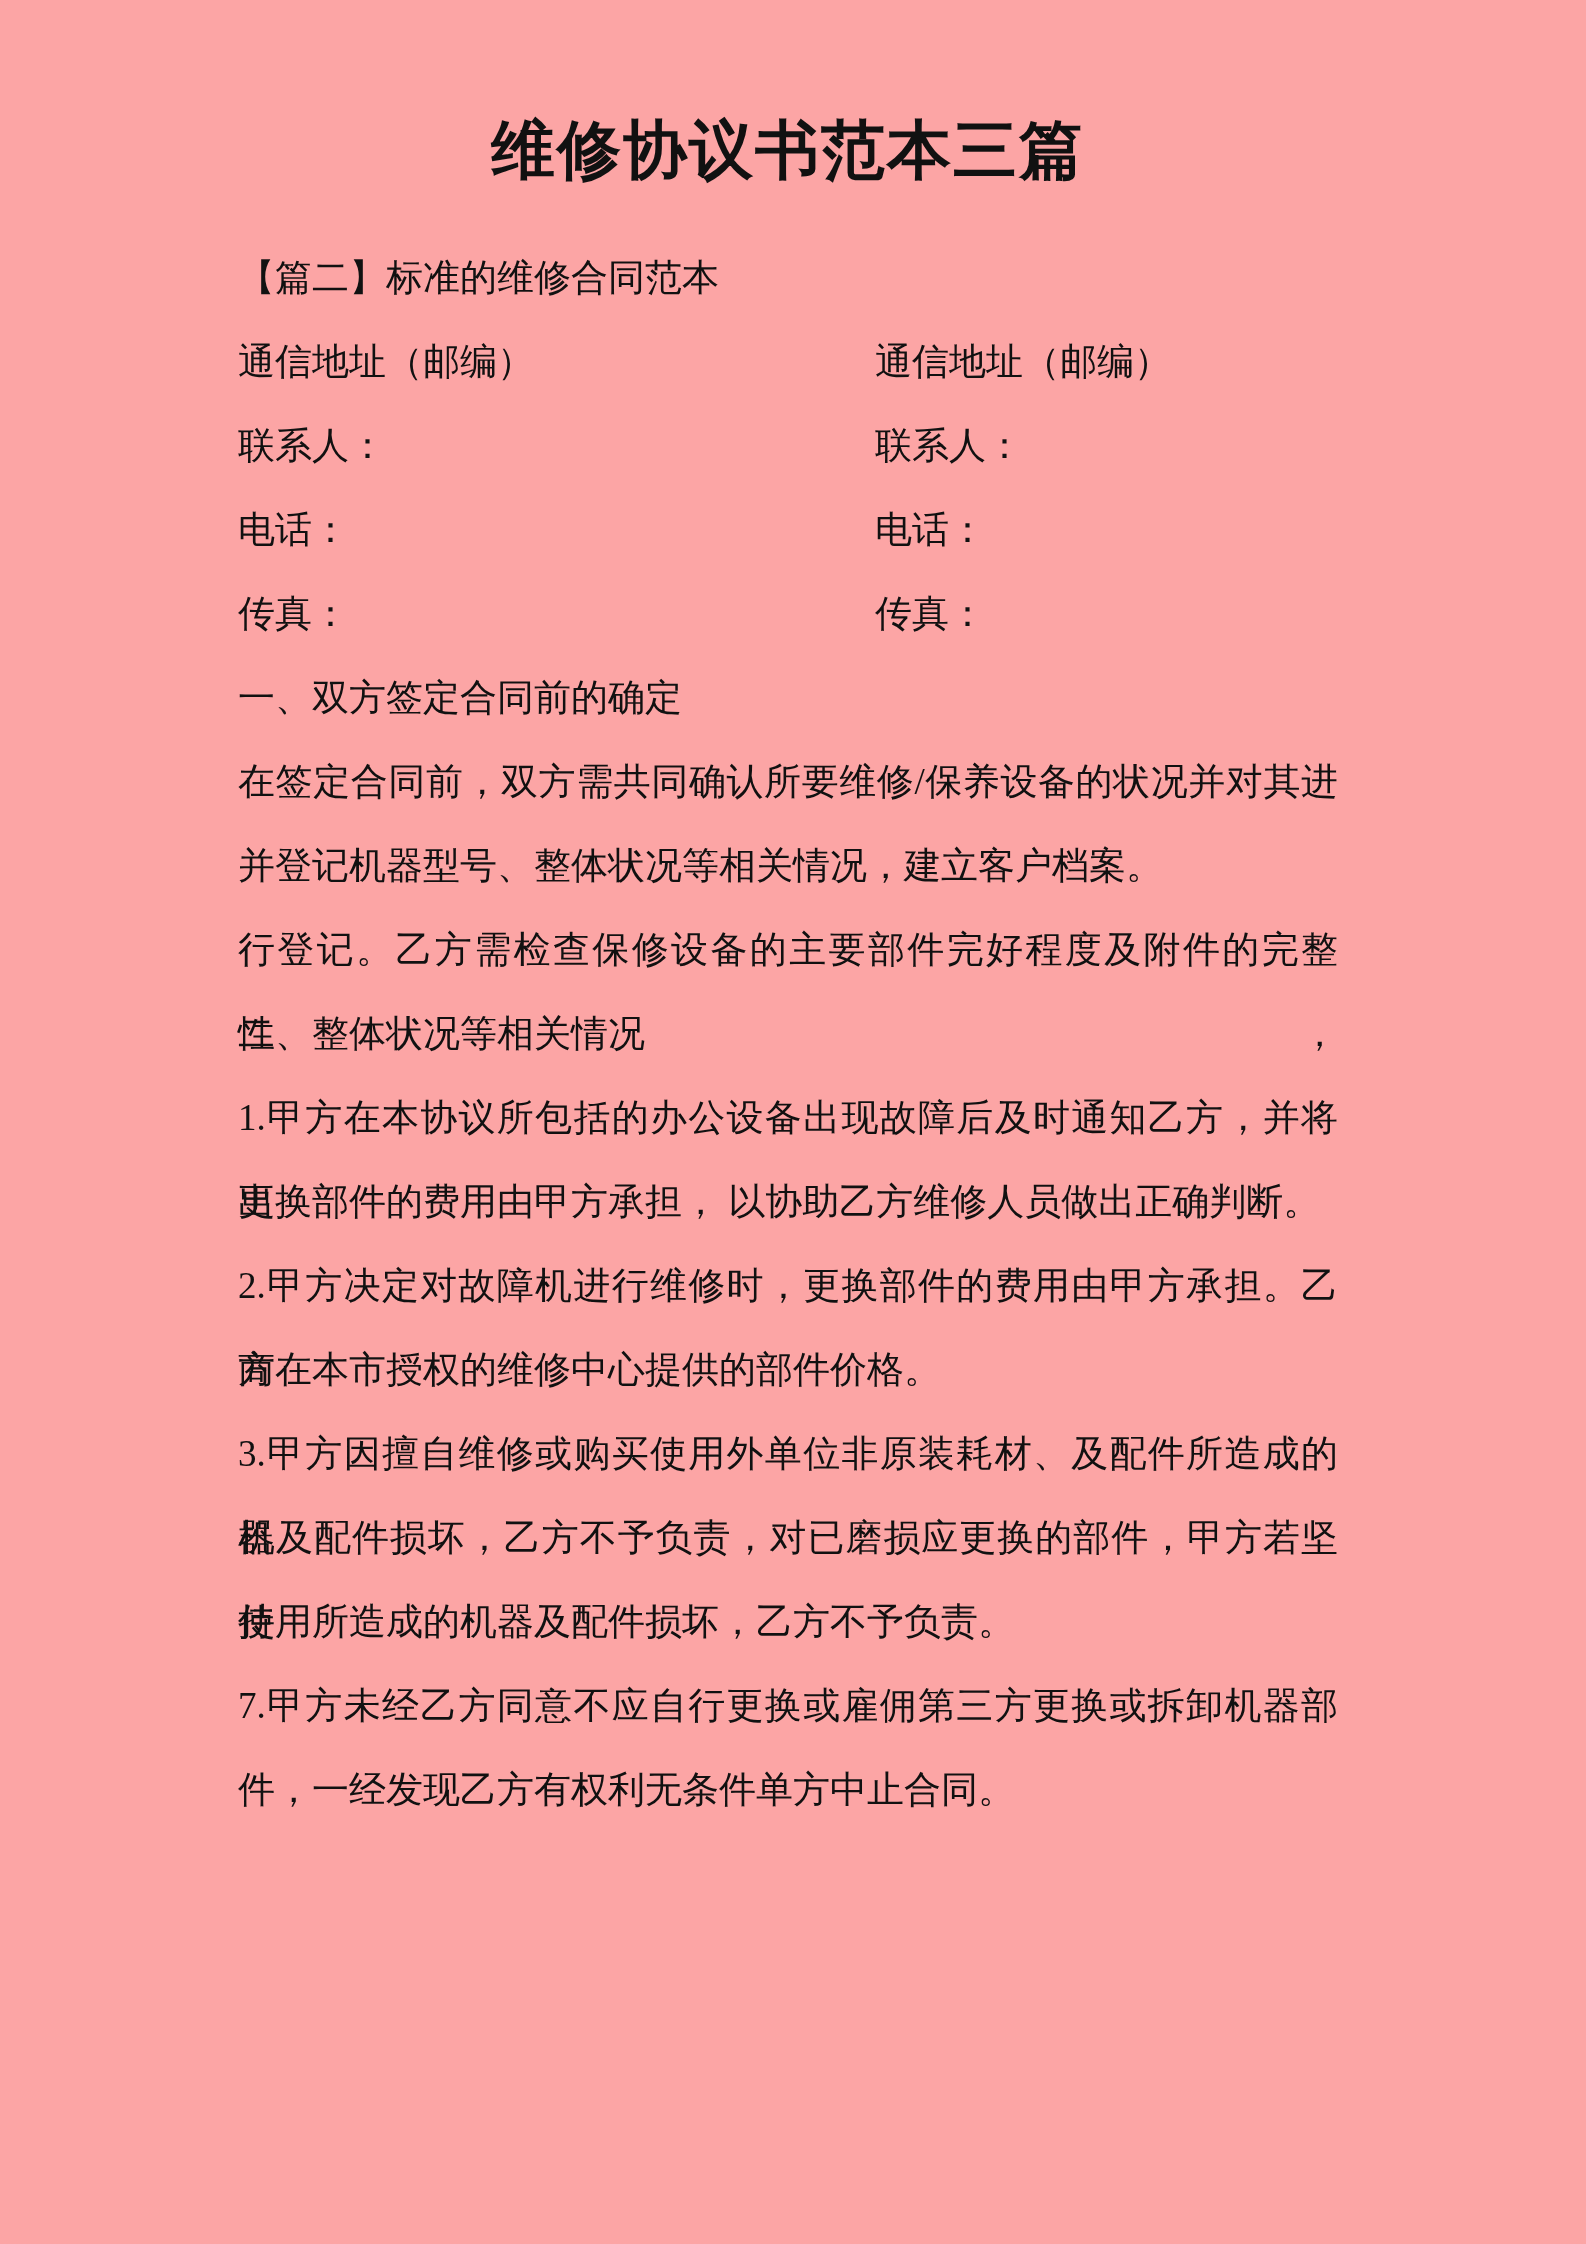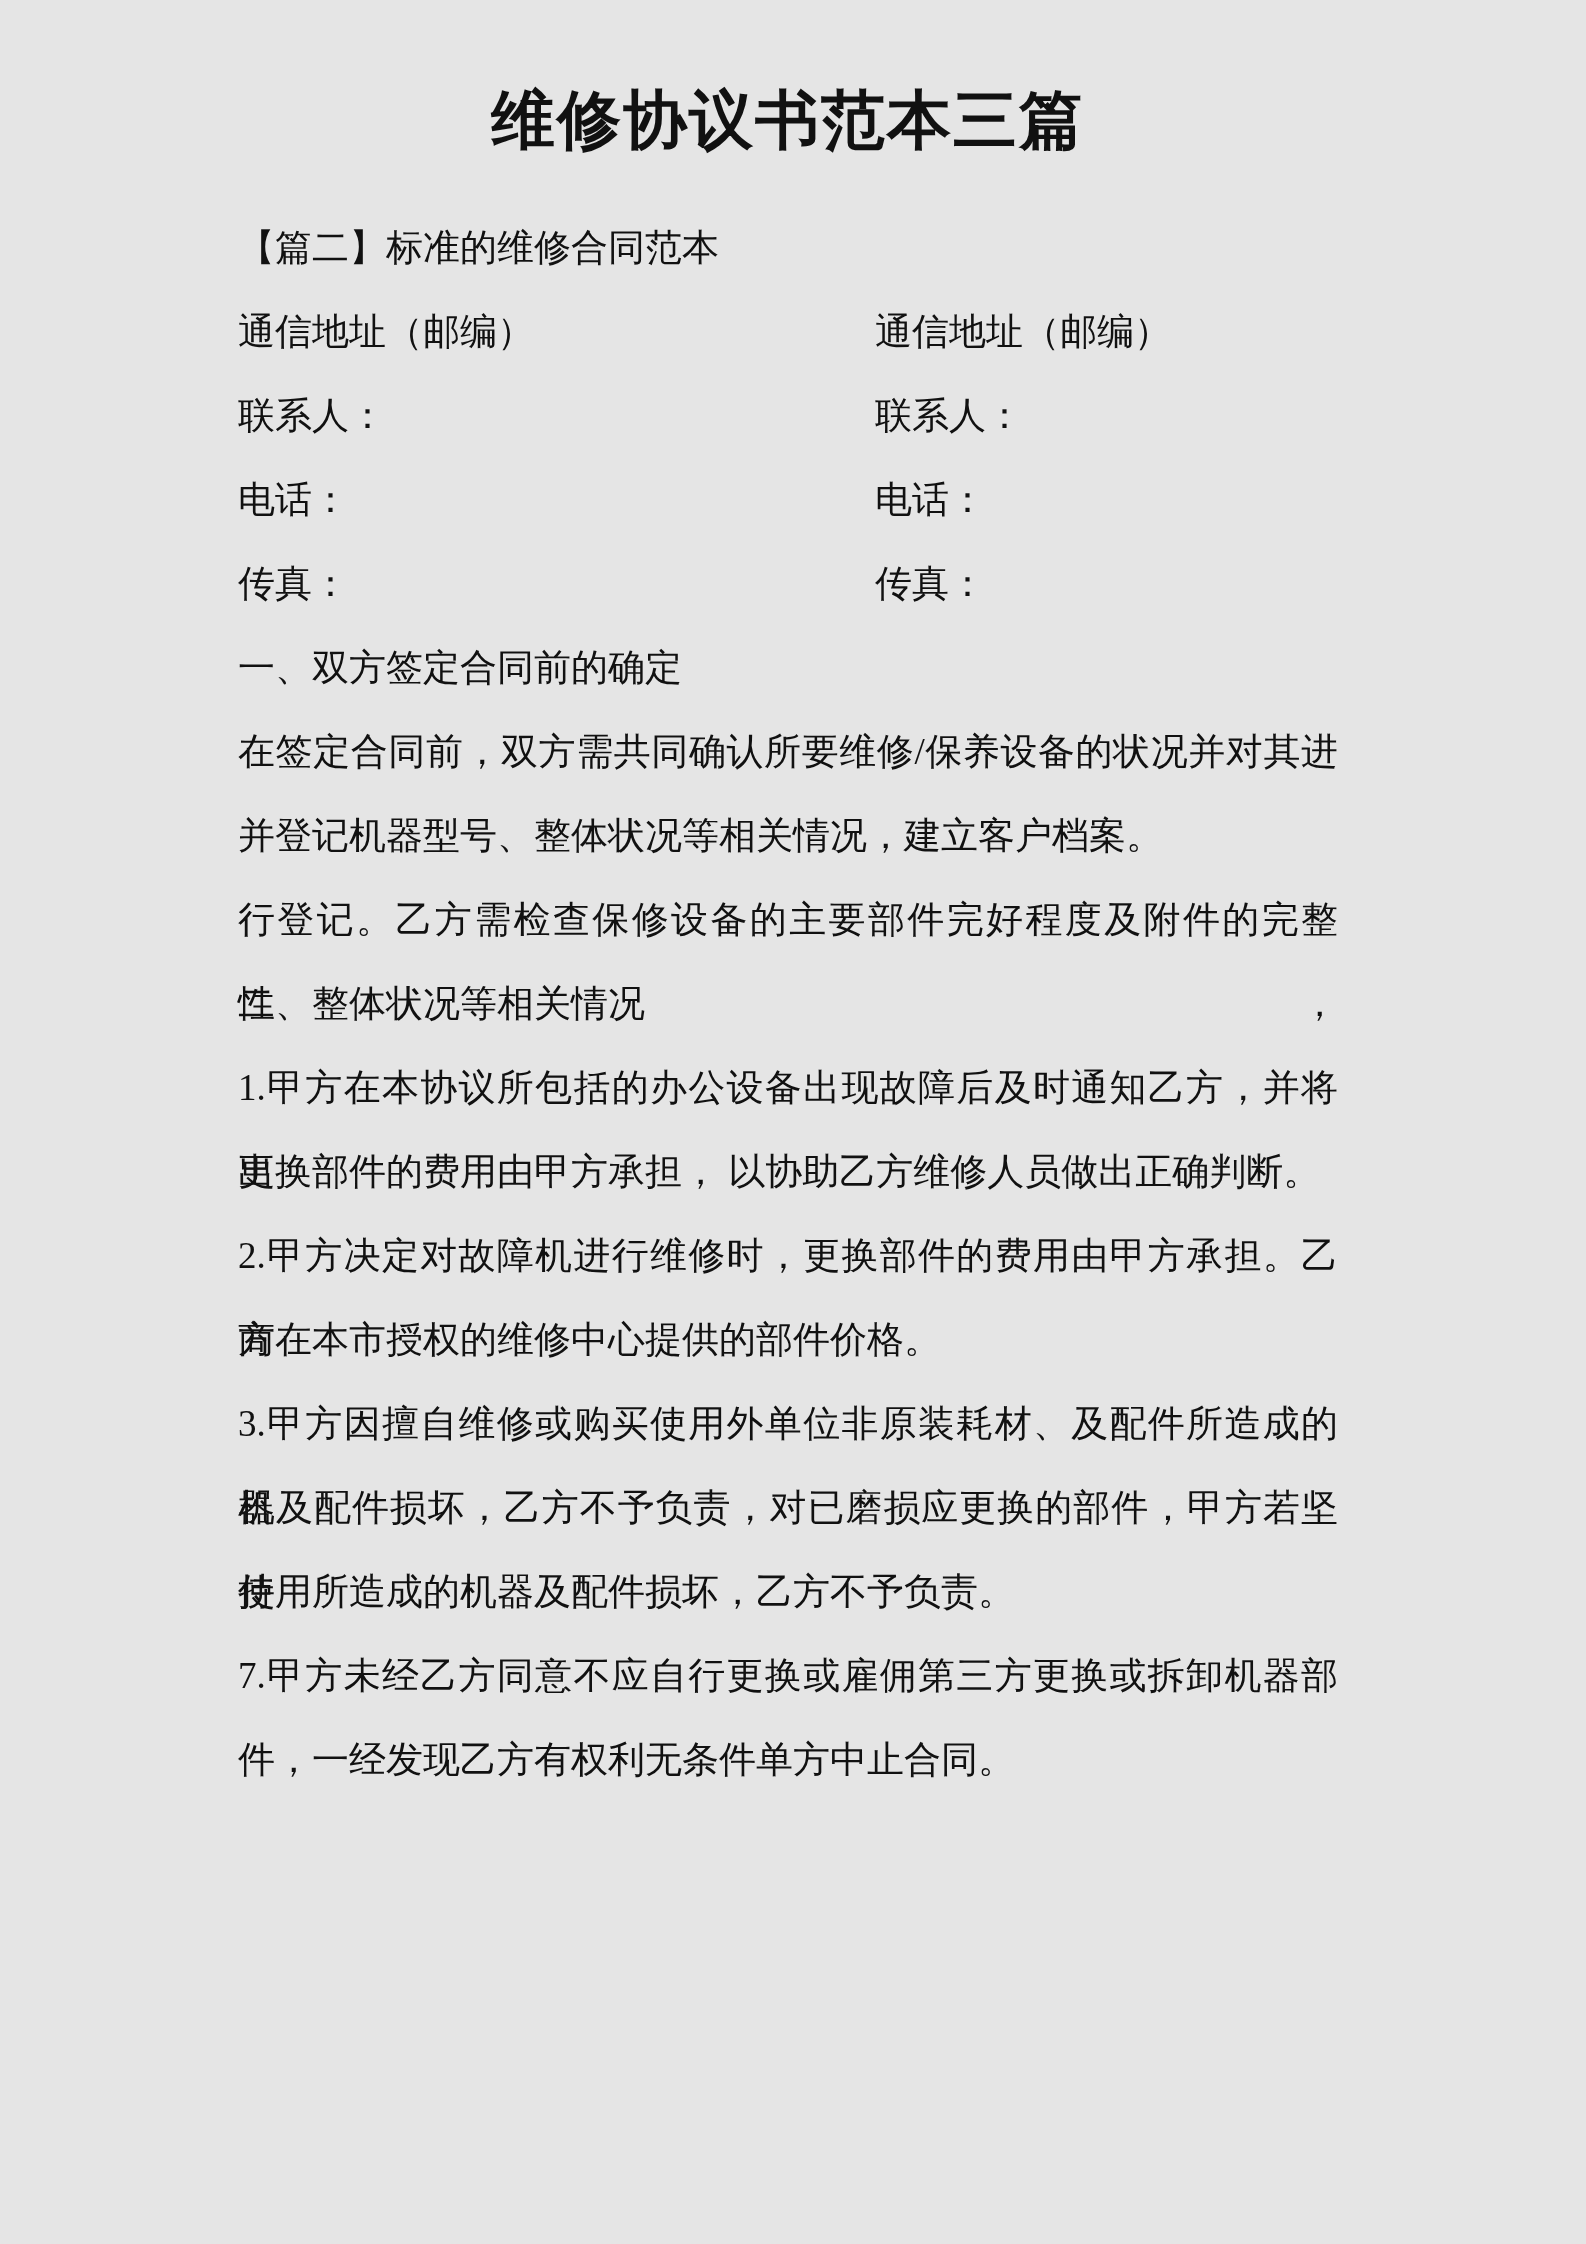--- a/index.html
+++ b/index.html
@@ -11,22 +11,22 @@
     height: 2244px;
     background: #fdfdfd;
     overflow: hidden;
     font-family: "Liberation Serif", "DejaVu Serif", serif;
     color: #111111;
   }
   .page {
     box-sizing: border-box;
     width: 1586px;
     height: 2244px;
-    padding: 84px 248px 0 238px;
-    background: #e5e5e5;
+    padding: 114px 248px 0 238px;
+    background: #fca5a5;
   }
   .doc-title {
     margin: 0 0 48px 0;
     font-size: 64px;
     font-weight: 700;
     line-height: 74px;
     text-align: center;
     letter-spacing: 2px;
     white-space: nowrap;
   }

